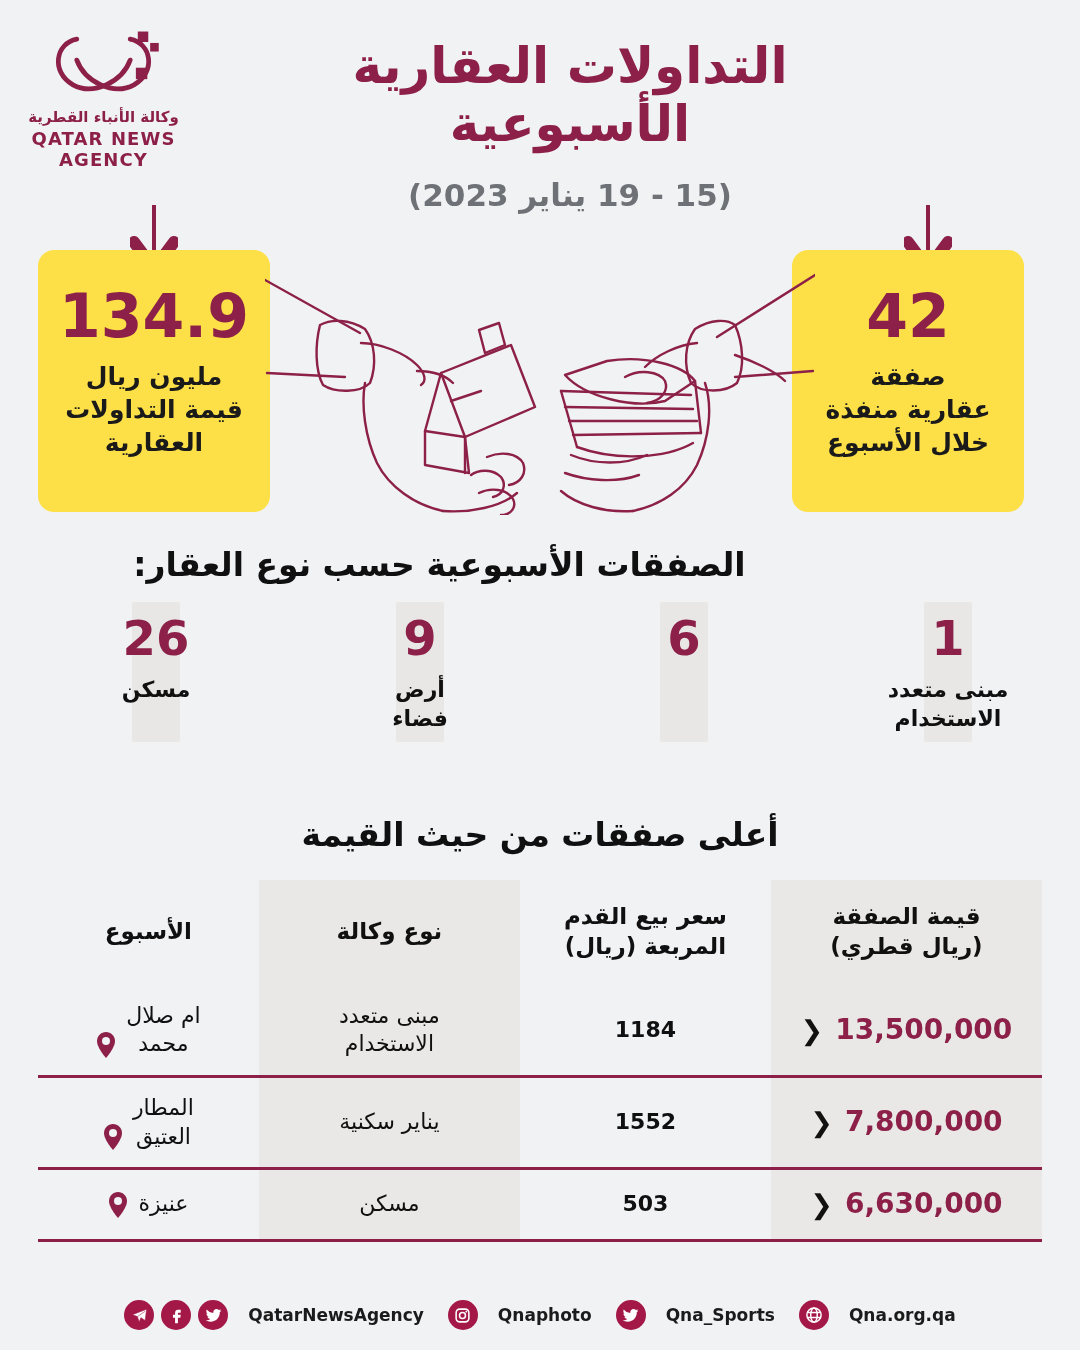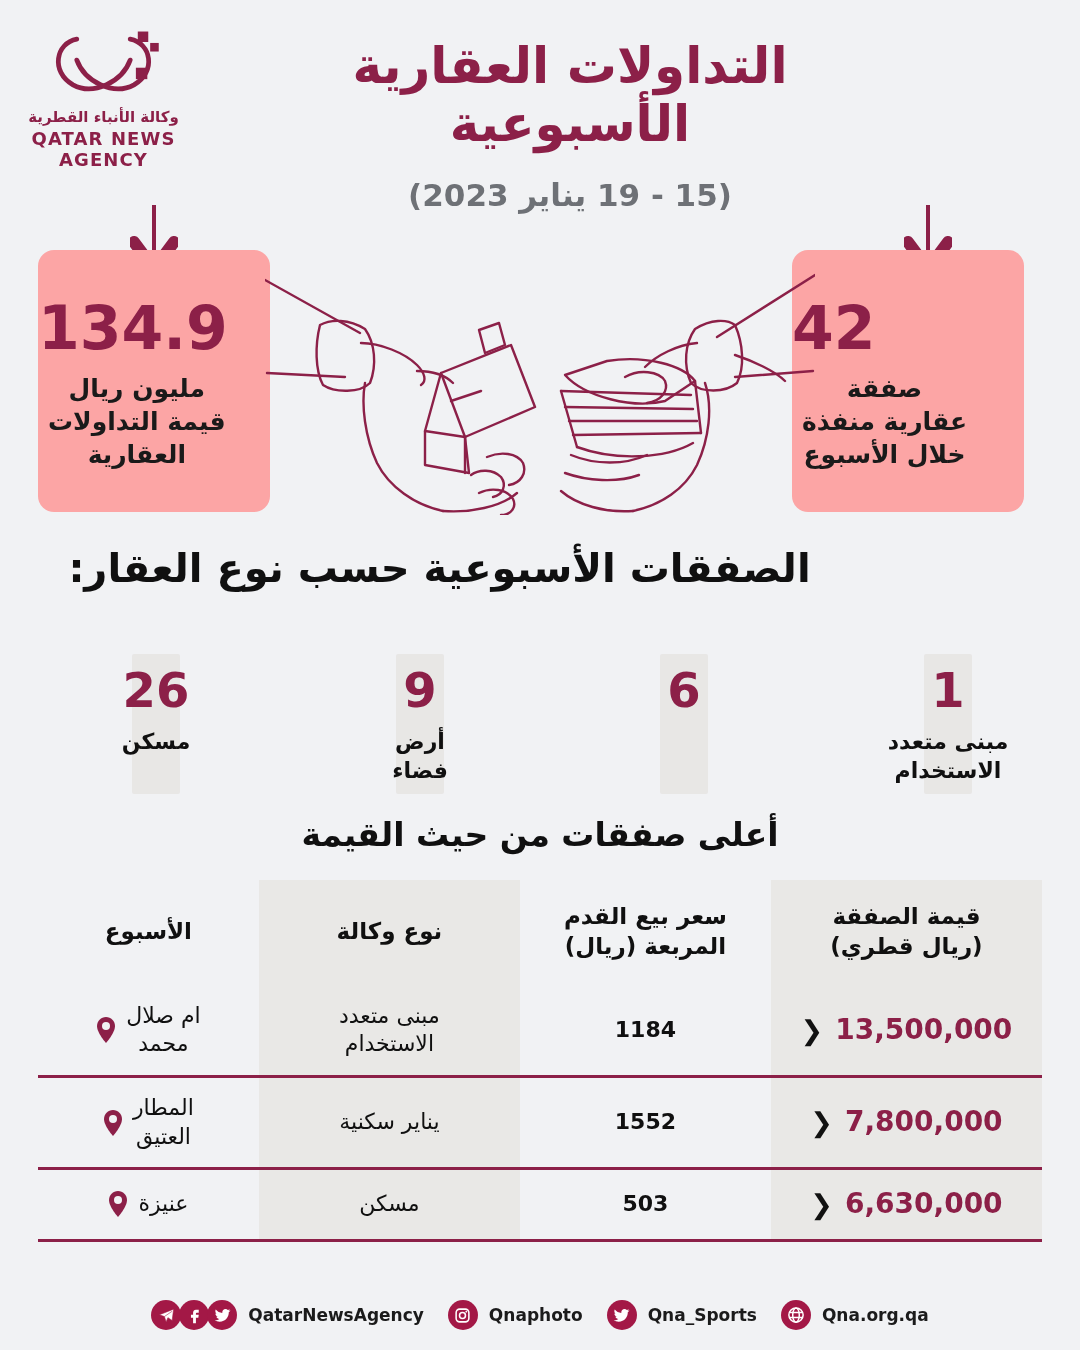--- a/index.html
+++ b/index.html
@@ -30,40 +30,40 @@
   .logo-en { font-size:18px; font-weight:bold; color:#8c2048; letter-spacing:1.1px; margin-top:2px;}
 
   
   .hero { position:absolute; top:205px; left:0; width:1080px; height:310px; }
   .arrow { position:absolute; width:48px; height:70px; }
   .arrow.left  { right:128px; top:0px; }
   .arrow.right { left:130px;  top:0px; }
 
   .stat-card {
     position:absolute; top:45px; width:232px; height:262px;
-    background:#fca5a5; border-radius:16px;
-    display:flex; flex-direction:column; align-items:flex-end; justify-content:flex-start;
-    padding-top:48px;
+    background:#fde047; border-radius:16px;
+    display:flex; flex-direction:column; align-items:center; justify-content:flex-start;
+    padding-top:36px;
   }
   .stat-card.left  { right:56px; }
   .stat-card.right { left:38px; }
   .stat-big { font-size:60px; font-weight:bold; color:#8c2048; line-height:1; }
   .stat-label {
     margin-top:14px; font-size:25px; font-weight:bold; color:#1a1a1a;
     text-align:center; line-height:1.32; direction:rtl; padding:0 10px;
   }
   .illustration { position:absolute; top:20px; left:265px; width:550px; height:290px; }
 
   
   .types-heading {
     position:absolute; top:545px; left:0; width:879px; text-align:center;
-    font-size:40px; font-weight:bold; color:#101010; direction:rtl;
+    font-size:33px; font-weight:bold; color:#101010; direction:rtl;
   }
   .types-row {
-    position:absolute; top:644px; left:0; width:1080px; height:170px;
+    position:absolute; top:592px; left:0; width:1080px; height:170px;
     display:flex; flex-direction:row-reverse;padding-left:24px;
   }
   .type-item { position:relative; flex:1; text-align:center; }
   .type-bar {
     position:absolute; top:10px; left:50%; margin-left:-24px;
     width:48px; height:140px; background:#e8e7e5; border-radius:2px; z-index:0;
   }
   .type-num {
     position:relative; z-index:1; font-size:48px; font-weight:bold;
     color:#8c2048; line-height:1; padding-top:22px;
@@ -90,35 +90,35 @@
 
   .deals-table th {
     font-size:23px; font-weight:bold; color:#101010;
     padding:22px 8px 24px; text-align:center; line-height:1.3; vertical-align:middle;
   }
   .deals-table td {
     font-size:22px; color:#101010; padding:16px 8px; text-align:center;
     vertical-align:middle; line-height:1.3;
   }
   .deals-table tbody tr { border-bottom:3px solid #8c2048; }
-  .cell-region { display:flex; align-items:center; justify-content:center; gap:10px; }
+  .cell-region { display:flex; align-items:flex-end; justify-content:center; gap:10px; }
   .region-txt { direction:rtl; }
   .num-cell { font-size:26px; font-weight:bold; color:#8c2048; }
   .value-cell {
     font-size:28px; font-weight:bold; color:#8c2048;
     display:flex; align-items:center; justify-content:center; gap:12px;
   }
   .chev { color:#111; font-size:27px; font-weight:bold; line-height:1; }
 
   
   .footer {
     position:absolute; top:1290px; left:0; width:1080px; height:50px;
     display:flex; align-items:center; justify-content:center; gap:24px; direction:ltr;
   }
-  .soc-group { display:flex; align-items:center; gap:7px; }
+  .soc-group { display:flex; align-items:center; gap:16px; }
   .soc-icon {
     width:30px; height:30px; border-radius:50%; background:#a31846;
     display:inline-flex; align-items:center; justify-content:center;
   }
   .soc-icon.tight { margin-left:-9px; }
   .soc-text { font-size:17px; font-weight:bold; color:#1b1b1b; margin-left:4px; }
 </style>
 </head>
 <body>
 

